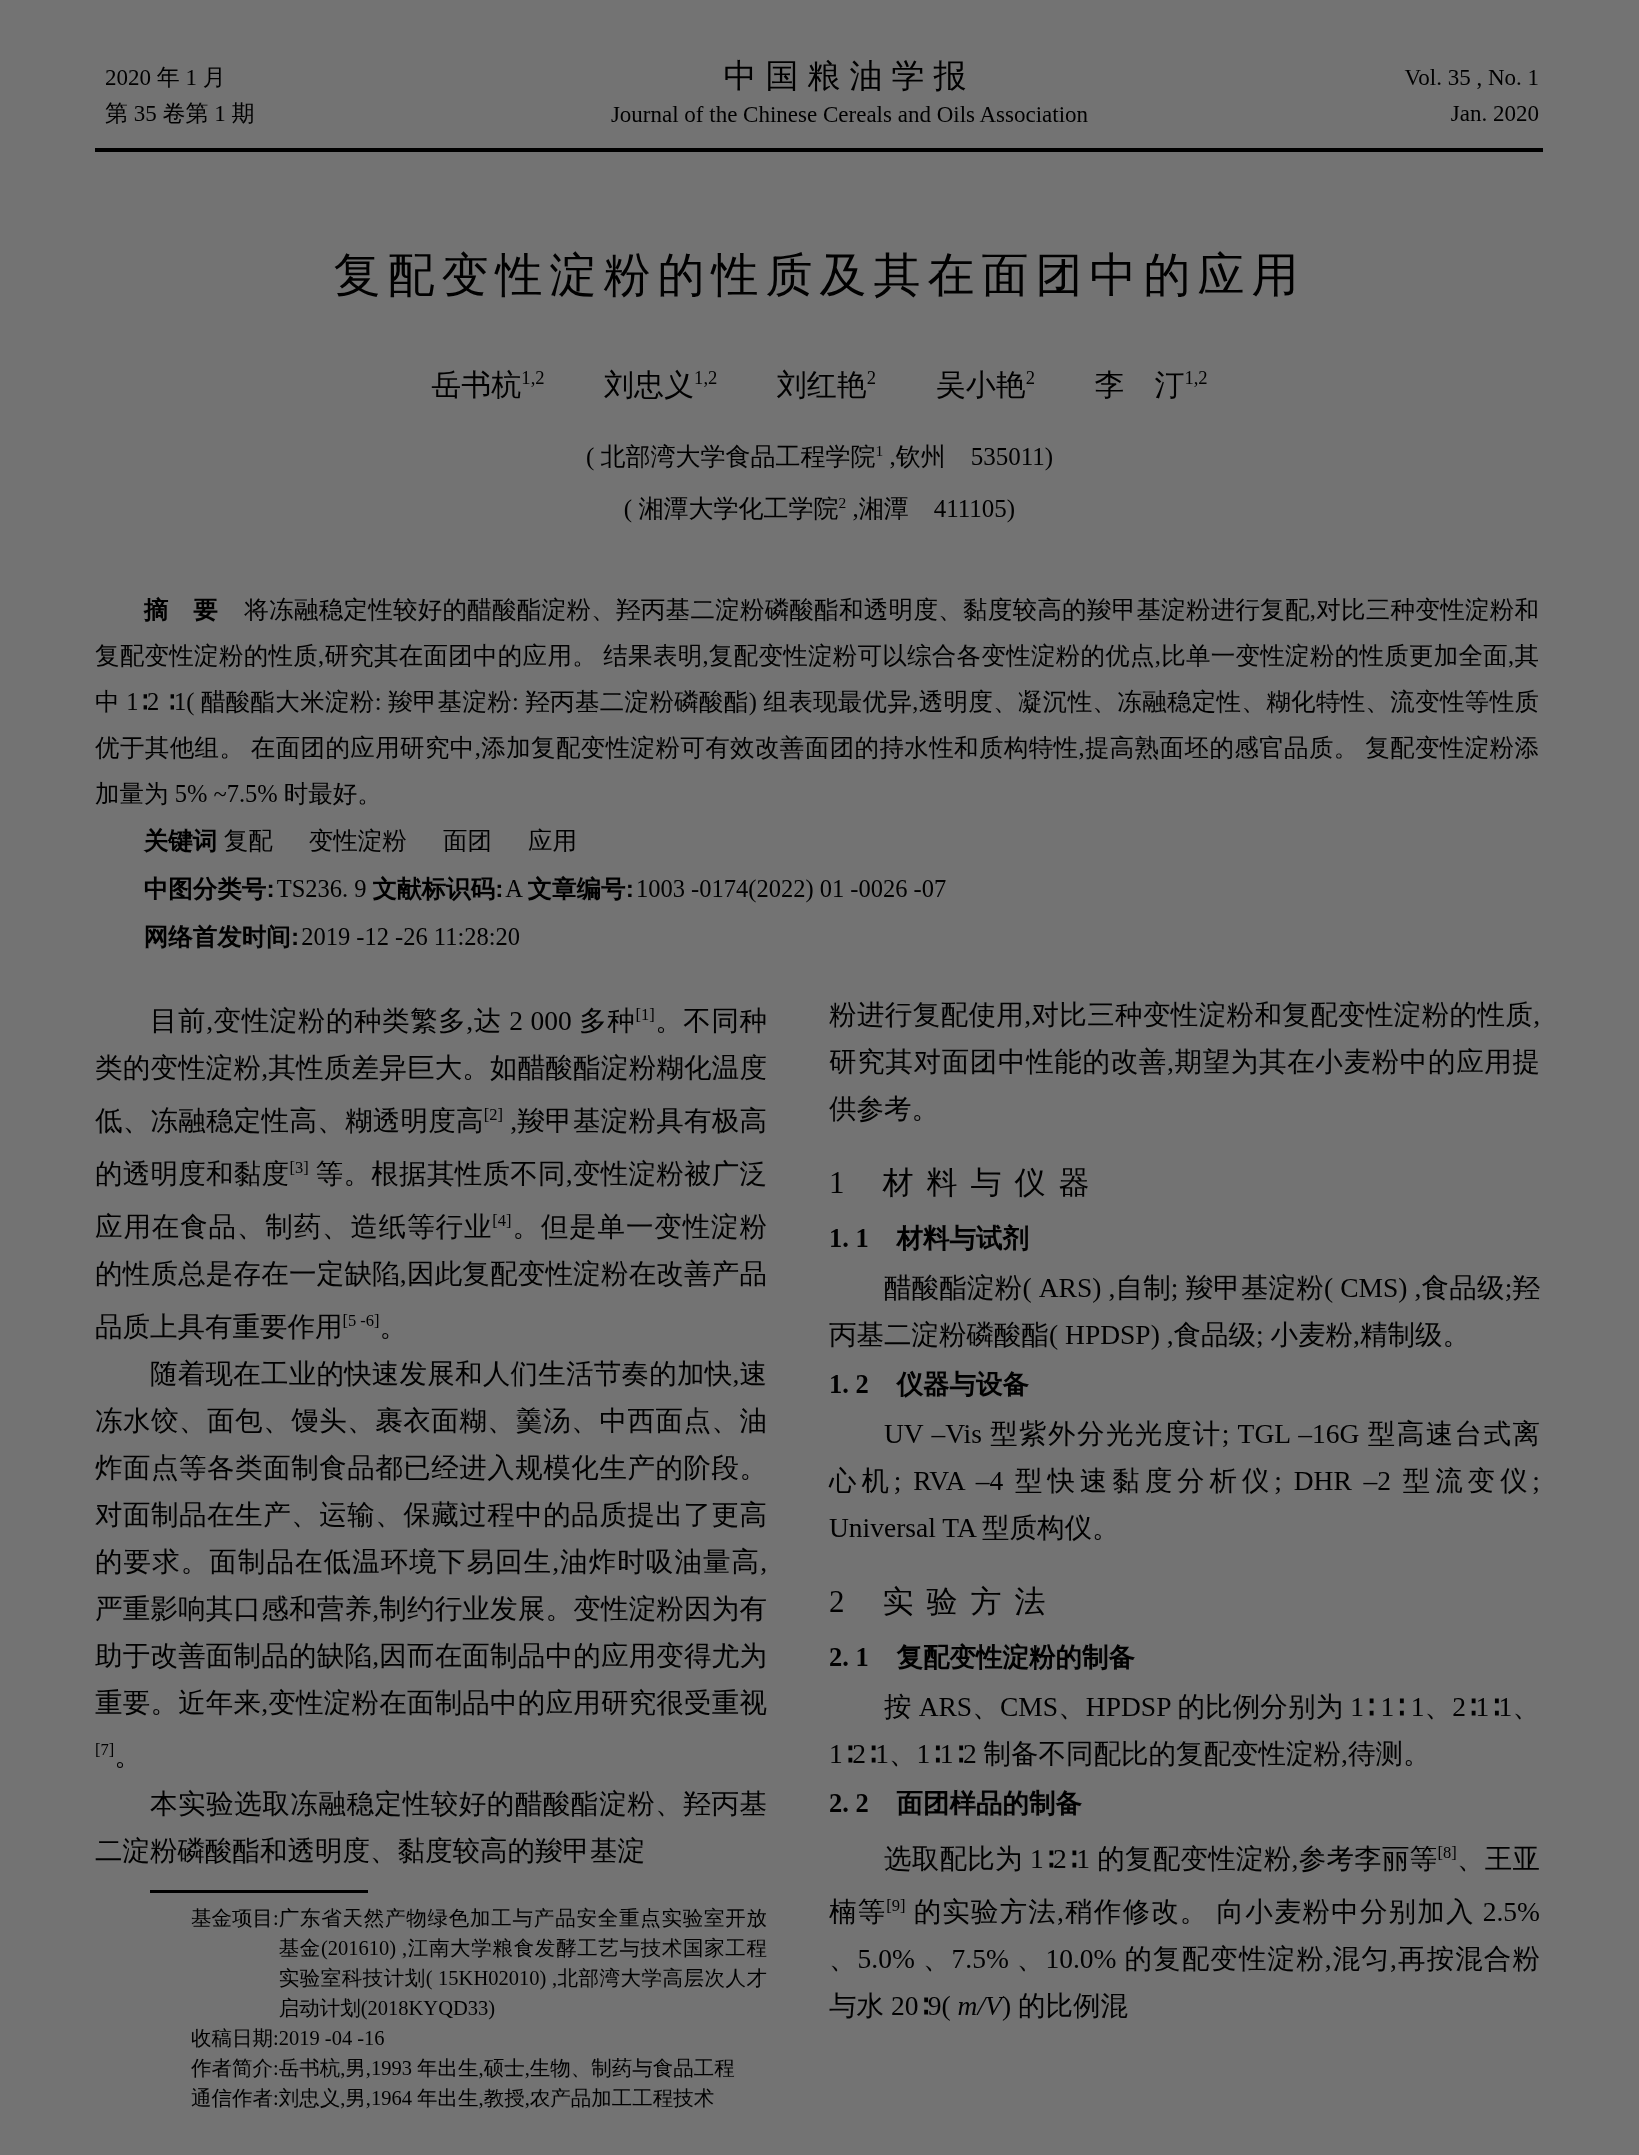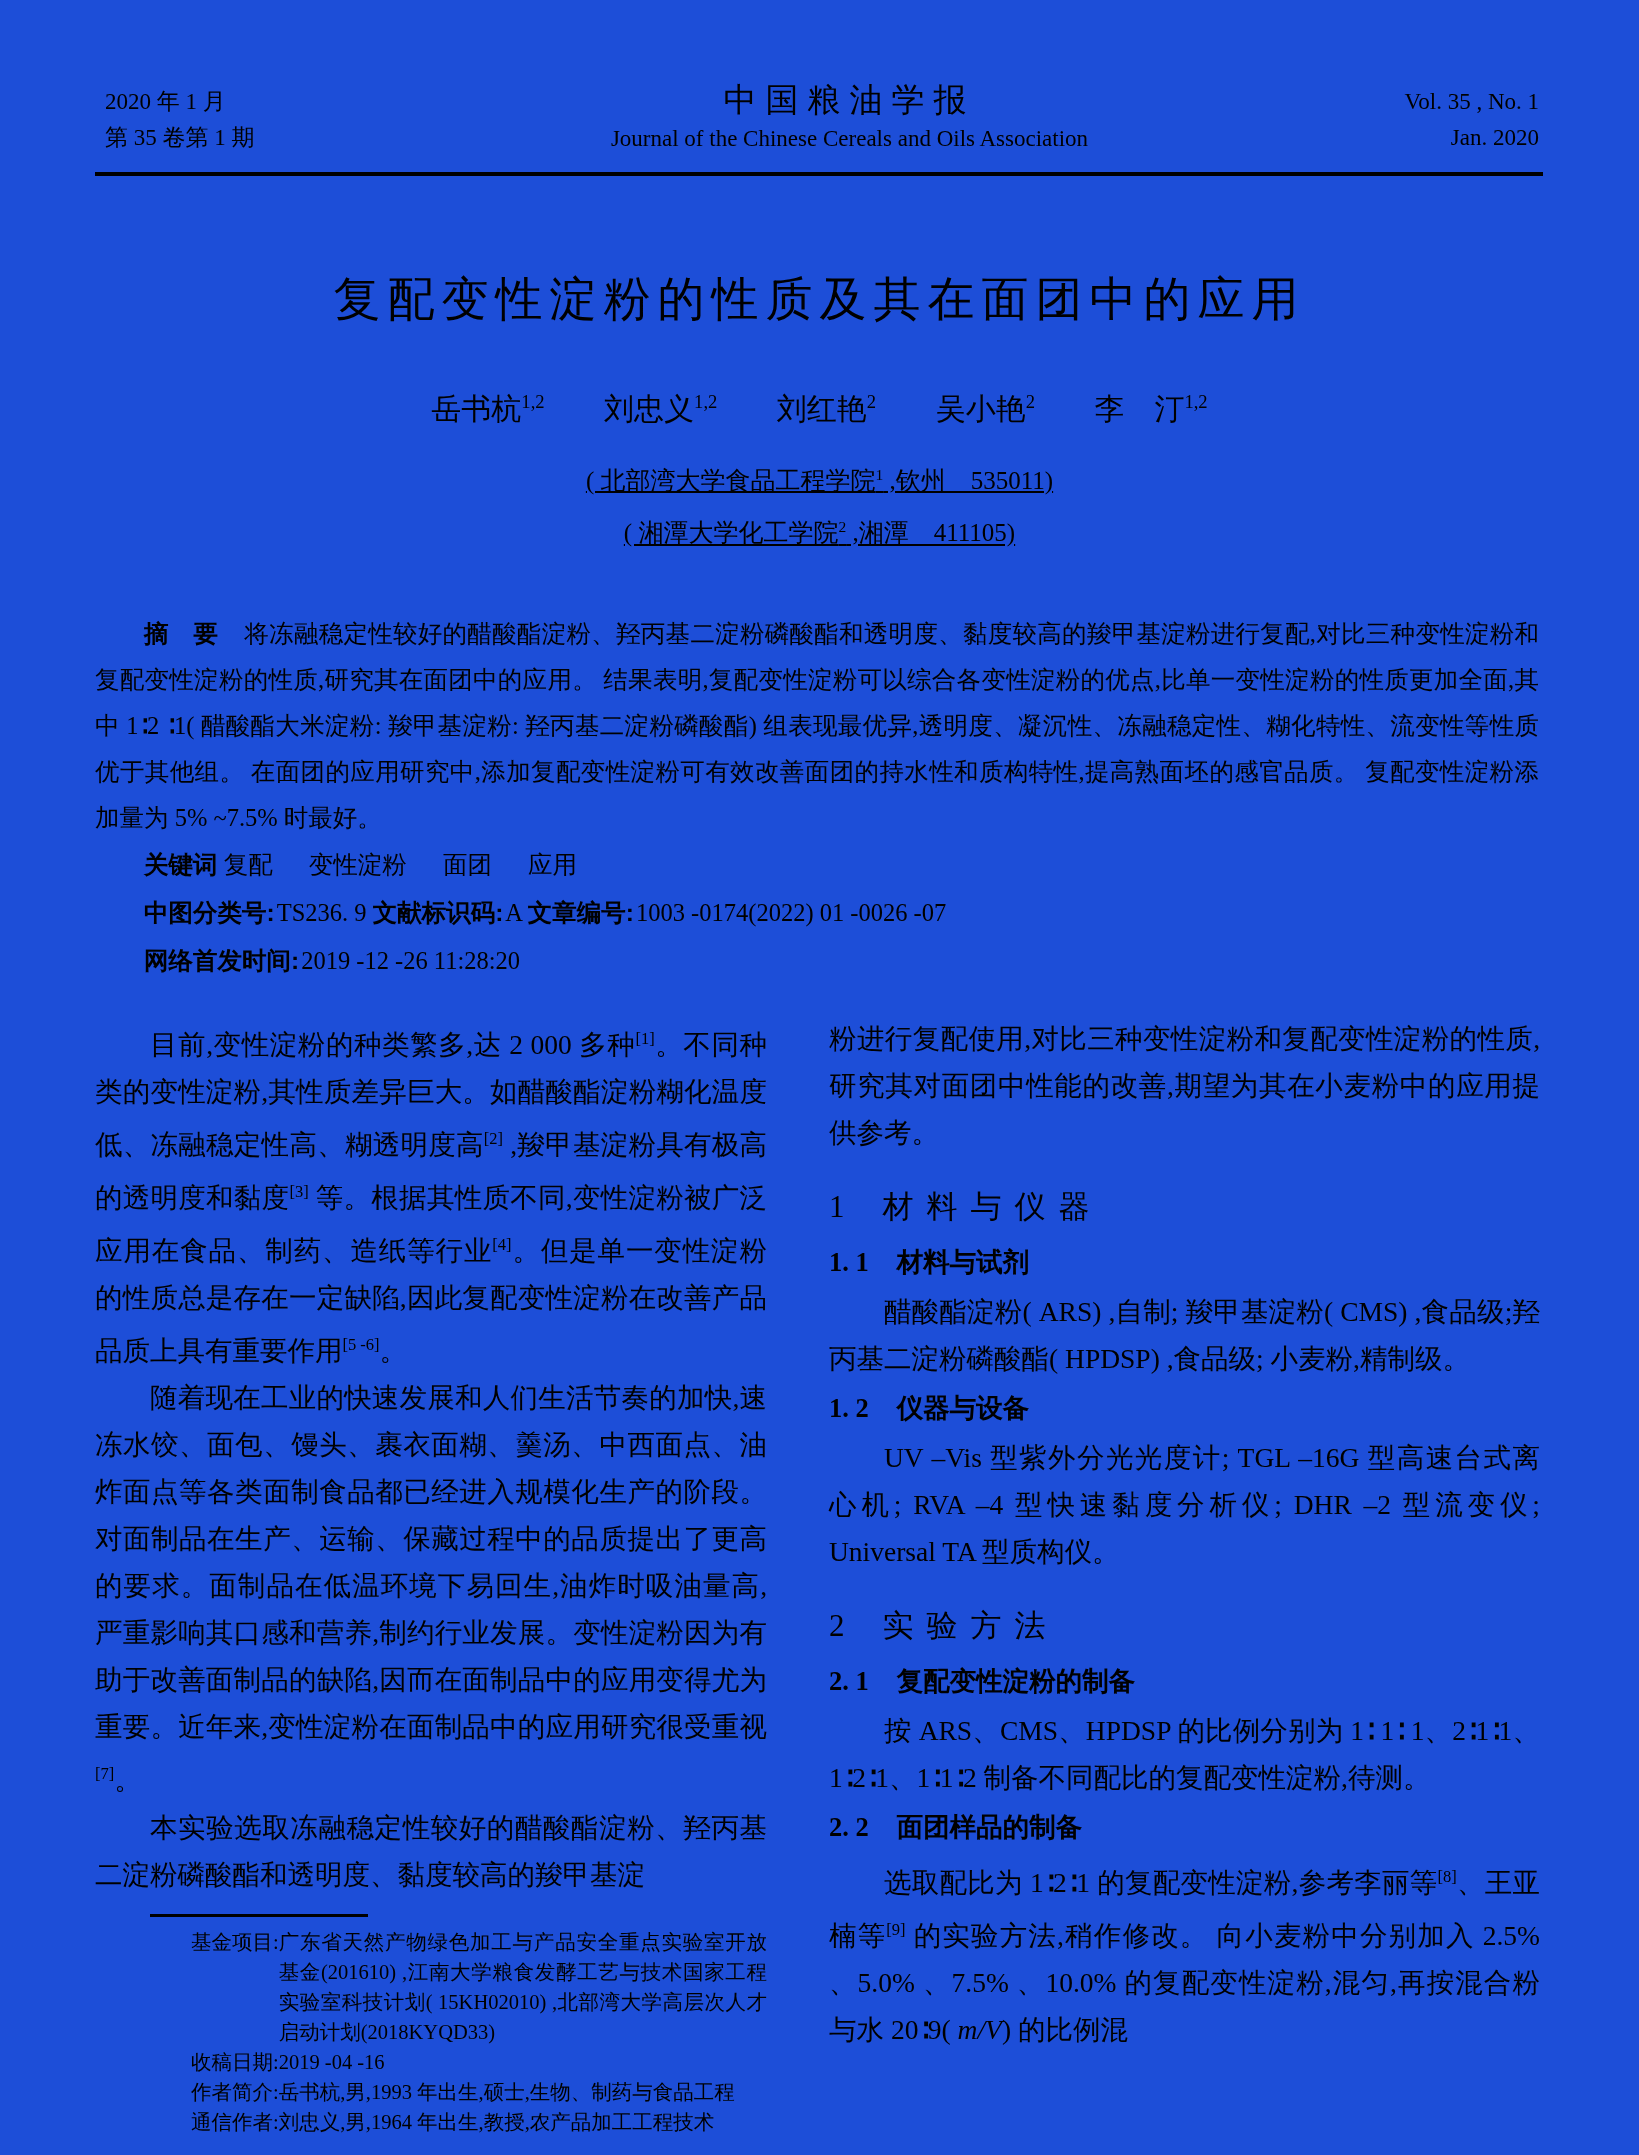--- a/index.html
+++ b/index.html
@@ -1,44 +1,44 @@
 <!DOCTYPE html>
 <html><head>
 <meta charset="utf-8">
 <style>
   html,body{margin:0;padding:0;background:#ffffff;}
   .page{
     position:relative;
     width:1639px;height:2155px;
-    background:#1d4ed8;color:#000;
+    background:#737373;color:#000;
     font-family:"Liberation Serif", serif;
     overflow:hidden;
     box-sizing:border-box;
-    padding-top:78px;
+    padding-top:54px;
   }
   
   .jheader{
     display:flex;align-items:flex-end;
     padding:0 52px 10px 105px;
   }
   .jh-left{width:270px;font-size:23px;line-height:36px;}
   .jh-center{flex:1;text-align:center;}
   .jh-center .cn{font-size:33px;letter-spacing:9px;line-height:44px;}
   .jh-center .en{font-size:23px;line-height:34px;}
   .jh-right{width:215px;text-align:right;font-size:23px;line-height:36px;padding-right:48px;}
   .jrule{margin:6px 96px 0 95px;border-top:4px solid #000;}
   
   .title{
     margin-top:92px;text-align:center;
     font-size:47px;letter-spacing:7px;font-weight:400;
   }
   .authors{margin-top:58px;text-align:center;font-size:30px;}
   .author{margin:0 26px;}
   .authors sup,.affil sup{font-size:0.62em;}
-  .affils{margin-top:22px;text-align:center;font-size:25px;line-height:46px;text-decoration:underline;}
+  .affils{margin-top:22px;text-align:center;font-size:25px;line-height:46px;}
   
   .abstract{
     margin:54px 100px 0 95px;
     font-size:24.5px;line-height:46px;text-align:justify;text-indent:2em;
   }
   .blabel{font-family:"Liberation Sans", sans-serif;font-weight:bold;}
   .ab-label{margin-right:26px;}
   .metaline{
     margin:0 100px 0 95px;text-indent:2em;
     font-size:24.5px;line-height:48px;text-align:left;

